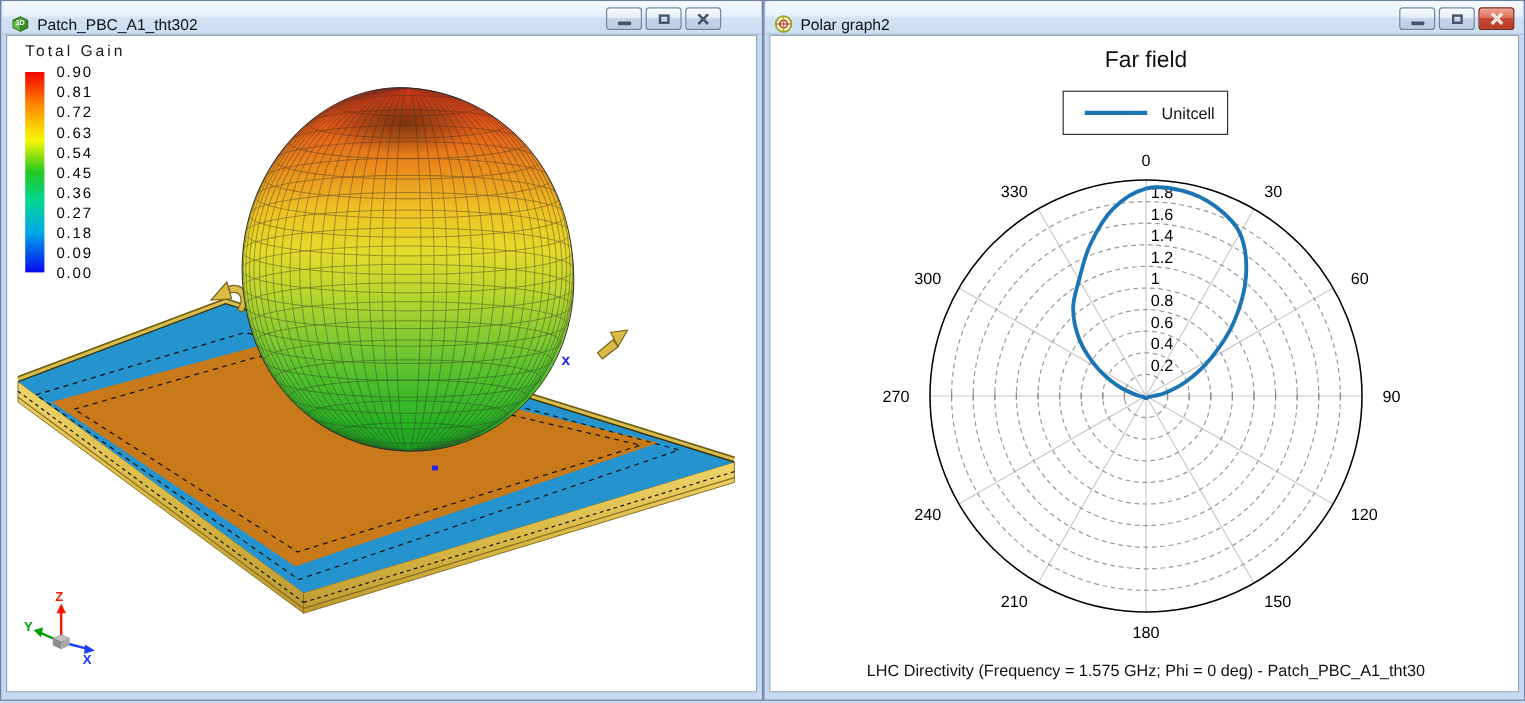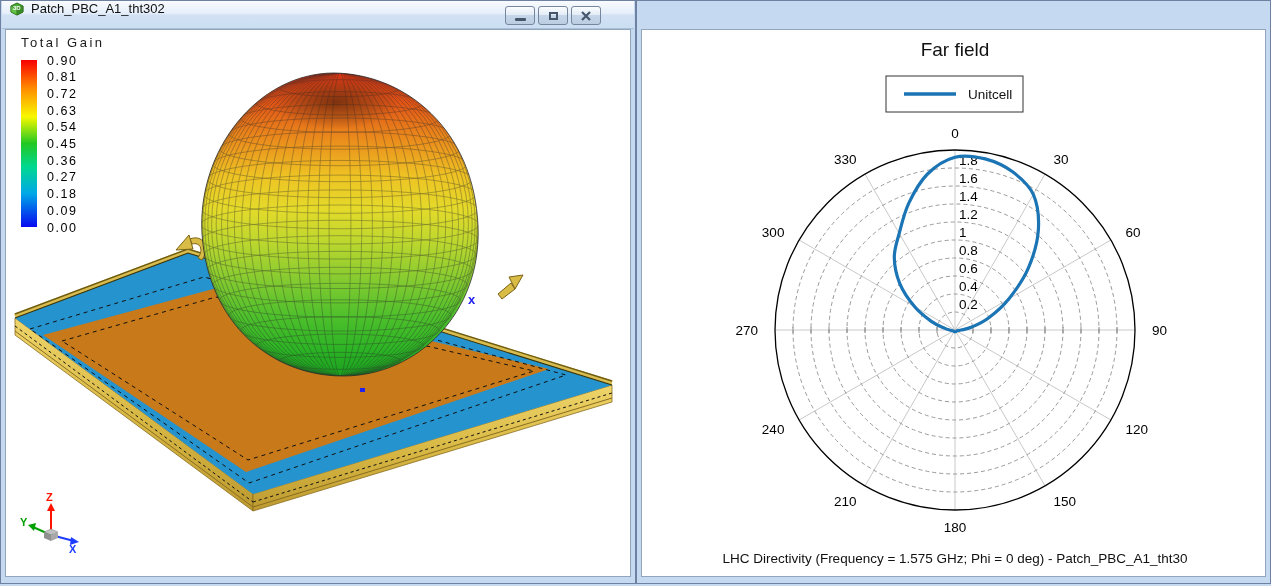--- a/index.html
+++ b/index.html
@@ -2,21 +2,21 @@
 <html><head>
 <meta charset="utf-8">
 <style>
   html,body{margin:0;padding:0;background:#888;}
   #stage{position:relative;width:1271px;height:586px;font-family:"Liberation Sans",sans-serif;overflow:hidden;background:#c5d9f1;}
   .window{position:absolute;top:0;height:584px;background:#c5d9f1;border:1px solid #6f81a0;box-sizing:border-box;}
   #win-left{left:0;width:636px;}
   #win-right{left:636px;width:635px;}
   .titlebar{position:absolute;left:1px;right:1px;top:0;height:27px;
     background:linear-gradient(180deg,#f8fbfe 0%,#e6effa 45%,#d2e2f4 52%,#cbdef2 100%);
-    border-bottom:1px solid #aabfd8;display:flex;align-items:flex-start;}
+    border-bottom:1px solid #aabfd8;display:flex;align-items:flex-end;}
   .win-icon{width:16px;height:16px;margin:0 6px 0 7px;flex:0 0 auto;}
   .win-title{font-size:13px;color:#111;white-space:nowrap;}
   .btns{position:absolute;top:5px;display:flex;gap:3px;}
   #win-left .btns{right:33px;}
   #win-right .btns{right:7px;}
   .cbtn{width:30px;height:19px;border:1px solid #76879d;border-radius:3px;box-sizing:border-box;
     background:linear-gradient(180deg,#fbfdfe 0%,#e3ecf6 45%,#c6d5e8 50%,#bccde3 100%);
     display:flex;align-items:center;justify-content:center;}
   .cbtn.close-active{background:linear-gradient(180deg,#f0a696 0%,#dd6f58 45%,#c64732 50%,#b93a24 100%);border-color:#7e2417;}
   .glyph-min{width:11px;height:3px;background:#45566c;margin-top:7px;border-radius:1px;}
@@ -197,20 +197,43 @@
           <polygon points="45,505 52,502 52,508 45,511" fill="#a8a8a8"></polygon>
           <text x="40" y="471" fill="#ff1400">Z</text>
           <text x="14" y="496" fill="#00a000">Y</text>
           <text x="63" y="523" fill="#1c3cff">X</text>
         </g>
       </svg>
     </div>
   </div>
 
   <div class="window" id="win-right">
+    <div class="titlebar">
+      <svg class="win-icon" viewBox="0 0 16 16">
+        <circle cx="8" cy="8" r="6.5" fill="#f6f6df" stroke="#9aa520" stroke-width="1.5"></circle>
+        <circle cx="8" cy="8" r="3.2" fill="none" stroke="#c03020" stroke-width="1.2"></circle>
+        <line x1="8" y1="2" x2="8" y2="14" stroke="#9aa520" stroke-width="1"></line>
+        <line x1="2" y1="8" x2="14" y2="8" stroke="#c03020" stroke-width="1"></line>
+      </svg>
+      <span class="win-title">Polar graph2</span>
+      <div class="btns">
+        <div class="cbtn">
+            <div class="glyph-min"></div>
+          </div>
+        <div class="cbtn">
+            <div class="glyph-rest"></div>
+          </div>
+        <div class="cbtn close-active">
+          <svg width="13" height="13" viewBox="0 0 12 12">
+            <path d="M2,2 L10,10 M10,2 L2,10" stroke="#ffffff" stroke-width="2.4"></path>
+            <path d="M2,2 L10,10 M10,2 L2,10" stroke="#6e1408" stroke-width="0.6" opacity="0.4"></path>
+          </svg>
+        </div>
+      </div>
+    </div>
 
     <div class="client">
       <svg id="polarSvg" viewBox="0 0 625 552" width="625" height="552">
         <text id="chartTitle" x="313" y="26" font-size="19" fill="#111" text-anchor="middle">Far field</text>
         <g>
           <rect x="244" y="46" width="137" height="36" fill="#ffffff" stroke="#333" stroke-width="1"></rect>
           <line id="legendLine" x1="262" y1="64" x2="314" y2="64" stroke-width="3.5" stroke="#1b74b4"></line>
           <text x="326" y="69" font-size="13.5" fill="#111">Unitcell</text>
         </g>
         <g id="polarGrid">

